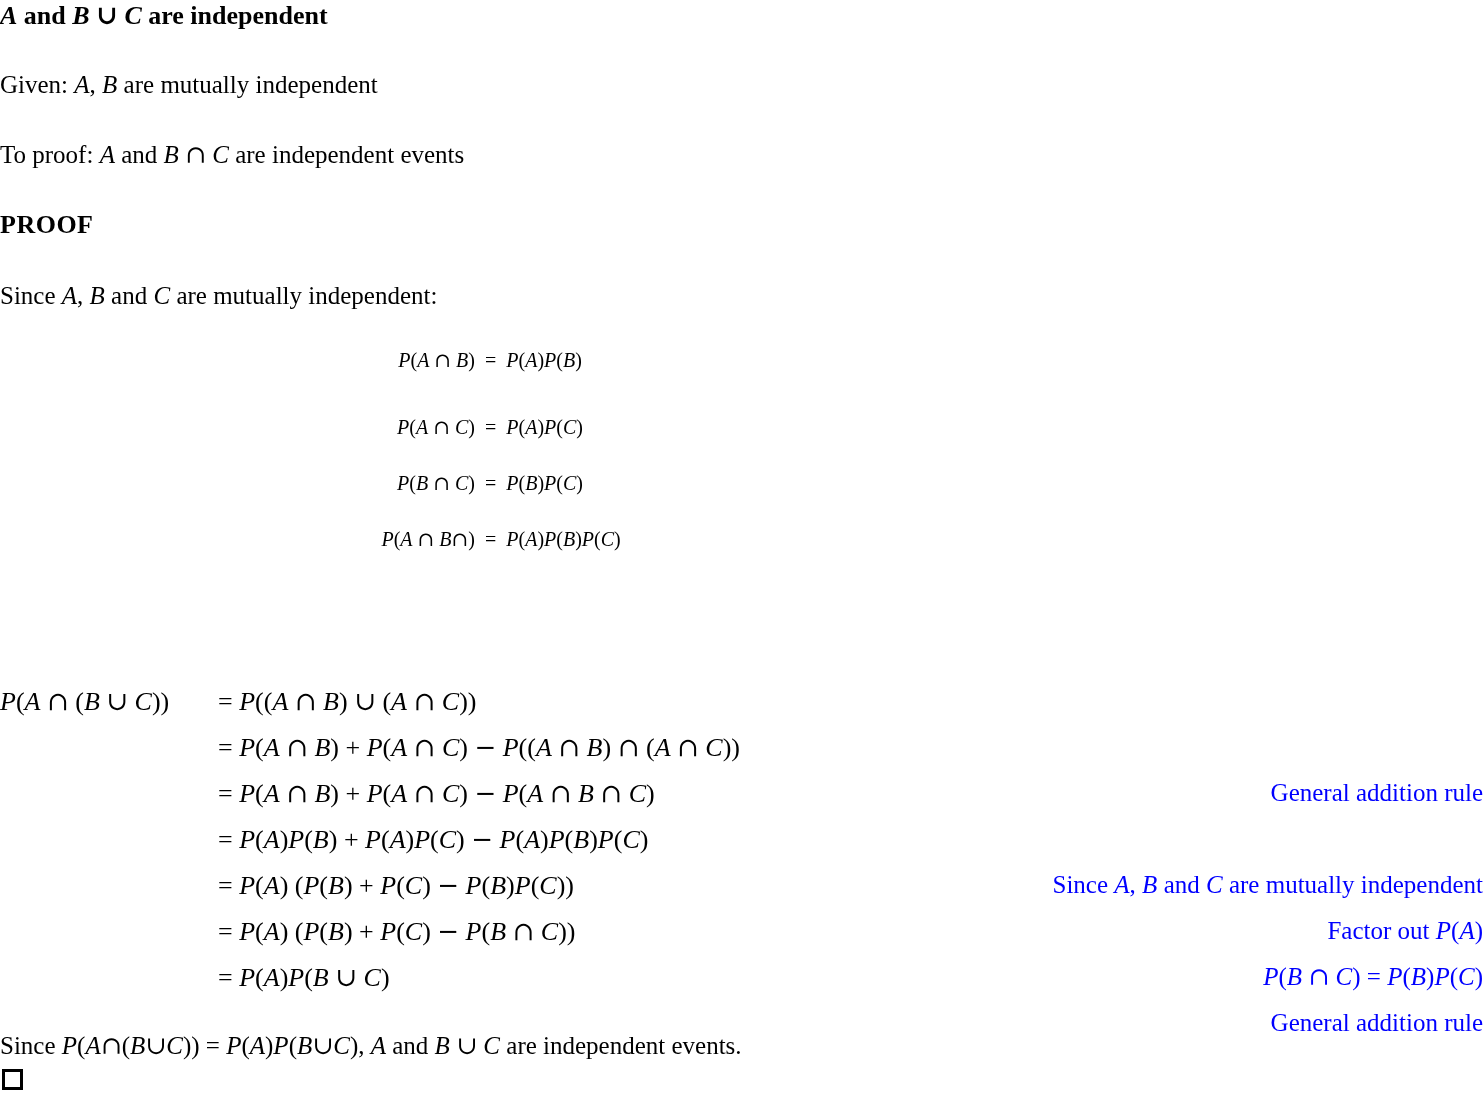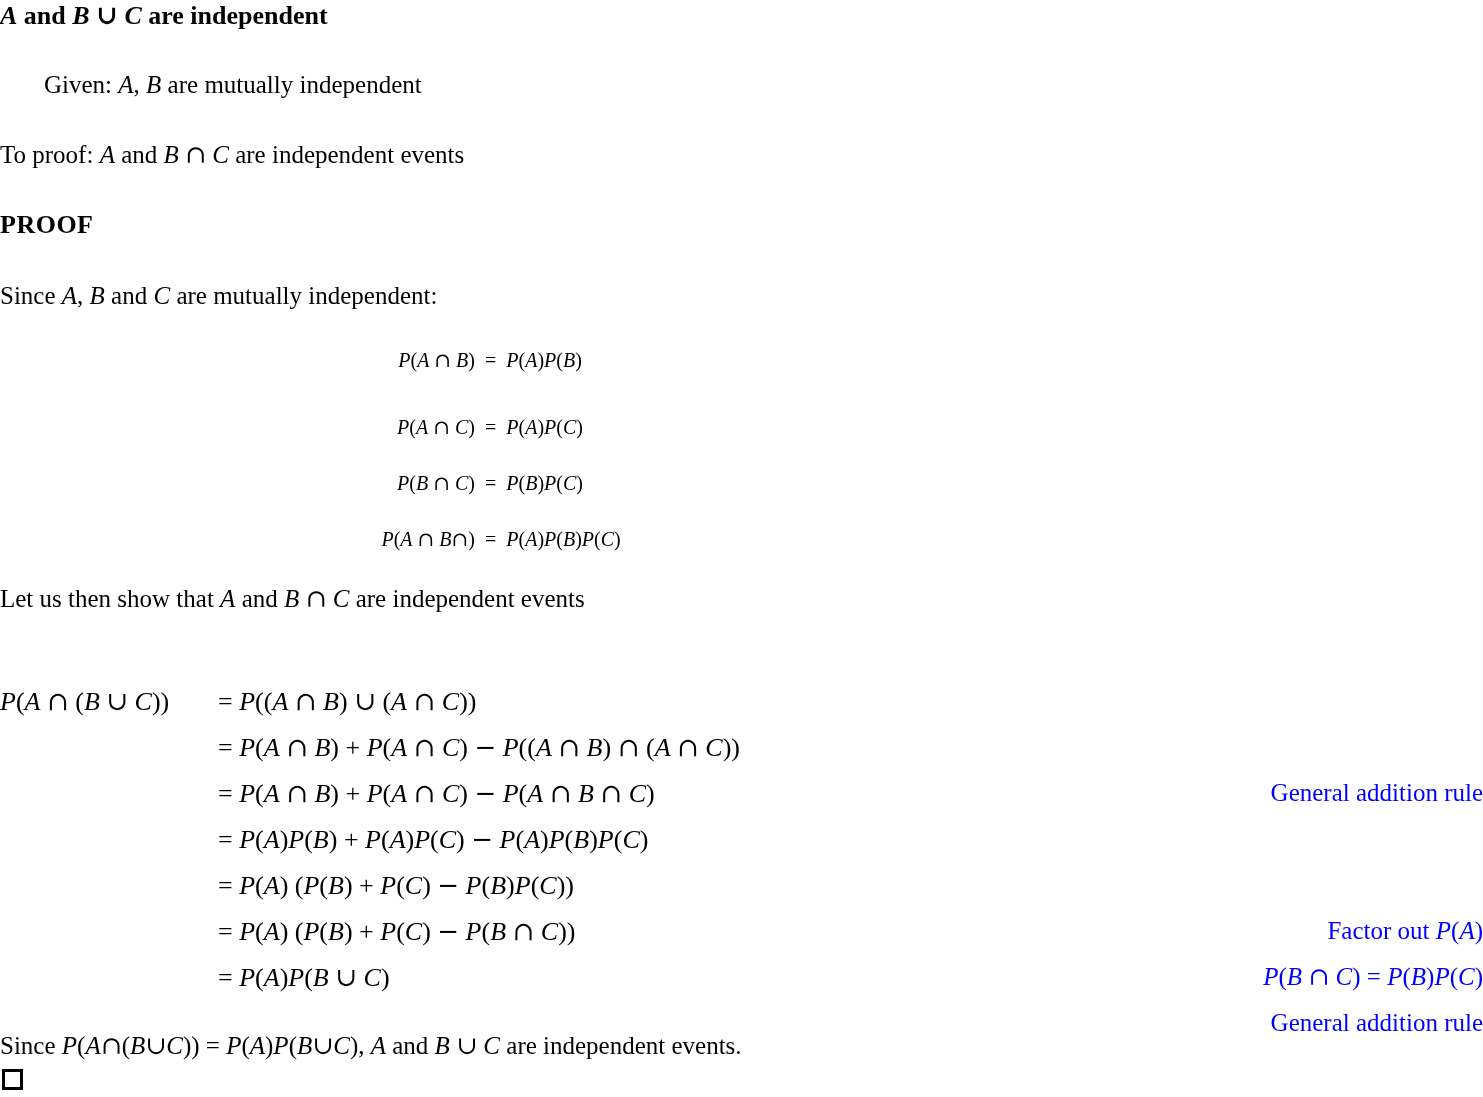--- a/index.html
+++ b/index.html
@@ -43,21 +43,21 @@
   }
 
   .title {
     font-weight: bold;
     font-size: 26px;
     left: 0px;
     top: 2px;
   }
   .title .mathvar { font-weight: bold; }
 
-  .given   { left: 0px;  top: 72px; font-size: 25px; padding-left: 44px; }
+  .given   { left: 0px;  top: 72px; font-size: 25px; }
   .toproof { left: 0px;  top: 142px; font-size: 25px; }
 
   .proofhead {
     left: 0px;
     top: 212px;
     font-weight: bold;
     font-size: 26px;
     letter-spacing: 0.5px;
   }
 
@@ -170,21 +170,20 @@
     <span class="eqs">=</span>
     <span class="rhs"><span class="mathvar">P</span>(<span class="mathvar">B</span>)<span class="mathvar">P</span>(<span class="mathvar">C</span>)</span>
   </div>
 
   <div class="disp eq4">
     <span class="lhs"><span class="mathvar">P</span>(<span class="mathvar">A</span> <span class="op">∩</span> <span class="mathvar">B</span><span class="op">∩</span>)</span>
     <span class="eqs">=</span>
     <span class="rhs"><span class="mathvar">P</span>(<span class="mathvar">A</span>)<span class="mathvar">P</span>(<span class="mathvar">B</span>)<span class="mathvar">P</span>(<span class="mathvar">C</span>)</span>
   </div>
 
-  <div class="line letus">Let us then show that <span class="mathvar">A</span> and <span class="mathvar">B</span> <span class="op">∩</span> <span class="mathvar">C</span> are independent events</div>
 
   <div class="deriv">
 
     <div class="drow">
       <span class="dlhs"><span class="mathvar">P</span>(<span class="mathvar">A</span> <span class="op">∩</span> (<span class="mathvar">B</span> <span class="op">∪</span> <span class="mathvar">C</span>))</span>
       <span class="drel">= <span class="mathvar">P</span>((<span class="mathvar">A</span> <span class="op">∩</span> <span class="mathvar">B</span>) <span class="op">∪</span> (<span class="mathvar">A</span> <span class="op">∩</span> <span class="mathvar">C</span>))</span>
       <span class="dnote"></span>
     </div>
 
     <div class="drow">
@@ -192,20 +191,21 @@
       <span class="dnote">General addition rule</span>
     </div>
 
     <div class="drow">
       <span class="drel">= <span class="mathvar">P</span>(<span class="mathvar">A</span> <span class="op">∩</span> <span class="mathvar">B</span>) + <span class="mathvar">P</span>(<span class="mathvar">A</span> <span class="op">∩</span> <span class="mathvar">C</span>) <span class="op">−</span> <span class="mathvar">P</span>(<span class="mathvar">A</span> <span class="op">∩</span> <span class="mathvar">B</span> <span class="op">∩</span> <span class="mathvar">C</span>)</span>
       <span class="dnote"></span>
     </div>
 
     <div class="drow">
       <span class="drel">= <span class="mathvar">P</span>(<span class="mathvar">A</span>)<span class="mathvar">P</span>(<span class="mathvar">B</span>) + <span class="mathvar">P</span>(<span class="mathvar">A</span>)<span class="mathvar">P</span>(<span class="mathvar">C</span>) <span class="op">−</span> <span class="mathvar">P</span>(<span class="mathvar">A</span>)<span class="mathvar">P</span>(<span class="mathvar">B</span>)<span class="mathvar">P</span>(<span class="mathvar">C</span>)</span>
+      <span class="dnote">Since <span class="mathvar">A</span>, <span class="mathvar">B</span> and <span class="mathvar">C</span> are mutually independent</span>
     </div>
 
     <div class="drow">
       <span class="drel">= <span class="mathvar">P</span>(<span class="mathvar">A</span>) (<span class="mathvar">P</span>(<span class="mathvar">B</span>) + <span class="mathvar">P</span>(<span class="mathvar">C</span>) <span class="op">−</span> <span class="mathvar">P</span>(<span class="mathvar">B</span>)<span class="mathvar">P</span>(<span class="mathvar">C</span>))</span>
       <span class="dnote">Factor out <span class="mathvar">P</span>(<span class="mathvar">A</span>)</span>
     </div>
 
     <div class="drow">
       <span class="drel">= <span class="mathvar">P</span>(<span class="mathvar">A</span>) (<span class="mathvar">P</span>(<span class="mathvar">B</span>) + <span class="mathvar">P</span>(<span class="mathvar">C</span>) <span class="op">−</span> <span class="mathvar">P</span>(<span class="mathvar">B</span> <span class="op">∩</span> <span class="mathvar">C</span>))</span>
       <span class="dnote"><span class="mathvar">P</span>(<span class="mathvar">B</span> <span class="op">∩</span> <span class="mathvar">C</span>) = <span class="mathvar">P</span>(<span class="mathvar">B</span>)<span class="mathvar">P</span>(<span class="mathvar">C</span>)</span>

